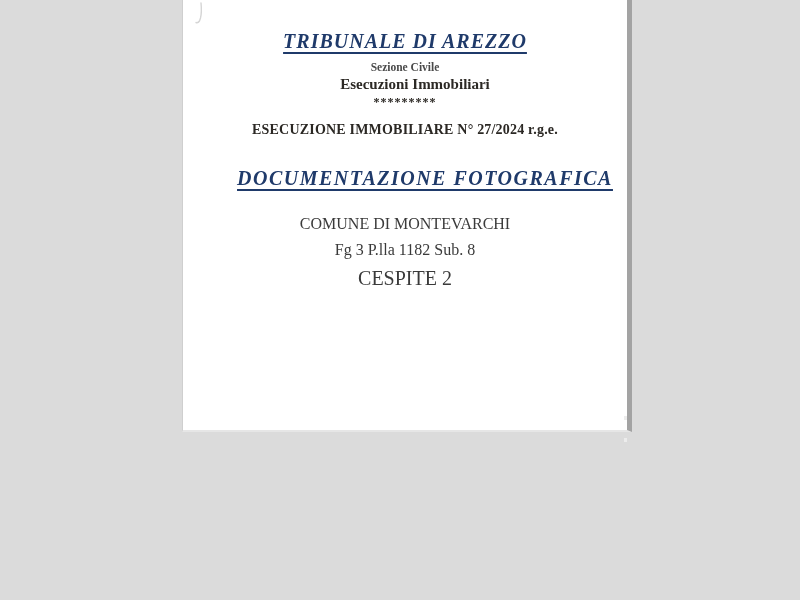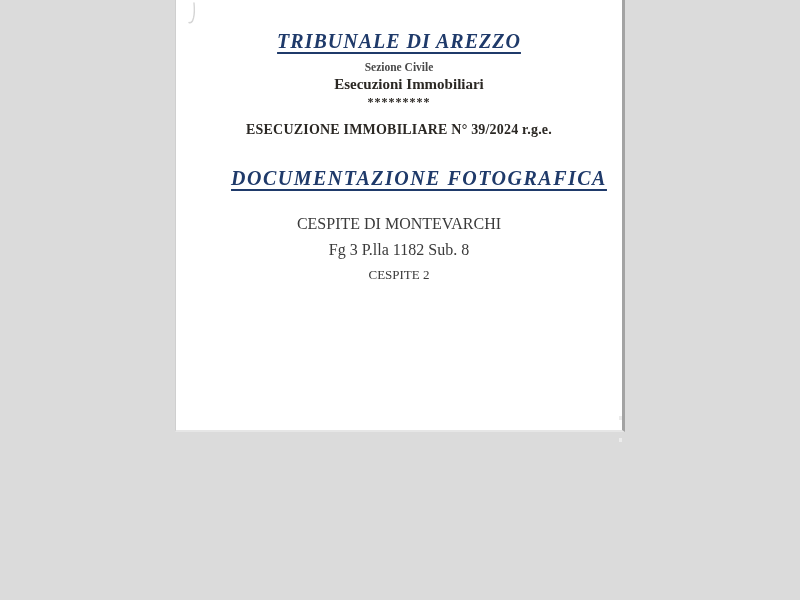--- a/index.html
+++ b/index.html
@@ -12,25 +12,25 @@
   }
   *{margin:0;padding:0;box-sizing:border-box;}
   html,body{width:800px;height:600px;overflow:hidden;}
   body{
     background:var(--canvas);
     font-family:"Liberation Serif","DejaVu Serif",serif;
     position:relative;
   }
   .paper{
     position:absolute;
-    left:175px; top:0;
+    left:182px; top:0;
     width:450px; height:432px;
     background:var(--paper);
     border-left:1px solid #cfcfcf;
-    border-right:3px solid #a3a3a3;
+    border-right:5px solid #a3a3a3;
     border-bottom:2px solid #e6e6e6;
   }
   .content{
     position:absolute;
     left:0; right:0; top:0;
     text-align:center;
   }
   .line{position:absolute;left:0;right:0;text-align:center;white-space:nowrap;}
 
   .court-title{
@@ -88,21 +88,21 @@
     font-size:16px;
     color:var(--body-text);
   }
   .cadastral-line{
     top:241px;
     font-size:16px;
     color:var(--body-text);
   }
   .asset-line{
     top:267px;
-    font-size:13px;
+    font-size:20px;
     color:var(--body-text);
   }
   .scan-mark-top{
     position:absolute;
     left:11px; top:2px;
     width:12px; height:24px;
     pointer-events:none;
   }
   .scan-mark-right{
     position:absolute;
@@ -125,25 +125,25 @@
   <div class="content">
 
     <div class="line court-title underlined">TRIBUNALE DI AREZZO</div>
 
     <div class="line section-line">Sezione Civile</div>
 
     <div class="line department-line">Esecuzioni Immobiliari</div>
 
     <div class="line stars-line">*********</div>
 
-    <div class="line case-line">ESECUZIONE IMMOBILIARE N° 39/2024 r.g.e.</div>
+    <div class="line case-line">ESECUZIONE IMMOBILIARE N° 27/2024 r.g.e.</div>
 
     <div class="line doc-title underlined">DOCUMENTAZIONE FOTOGRAFICA</div>
 
-    <div class="line municipality-line">CESPITE DI MONTEVARCHI</div>
+    <div class="line municipality-line">COMUNE DI MONTEVARCHI</div>
 
     <div class="line cadastral-line">Fg 3 P.lla 1182 Sub. 8</div>
 
     <div class="line asset-line">CESPITE 2</div>
 
   </div>
 
   <div class="scan-mark-right m1"></div>
   <div class="scan-mark-right m2"></div>
 

